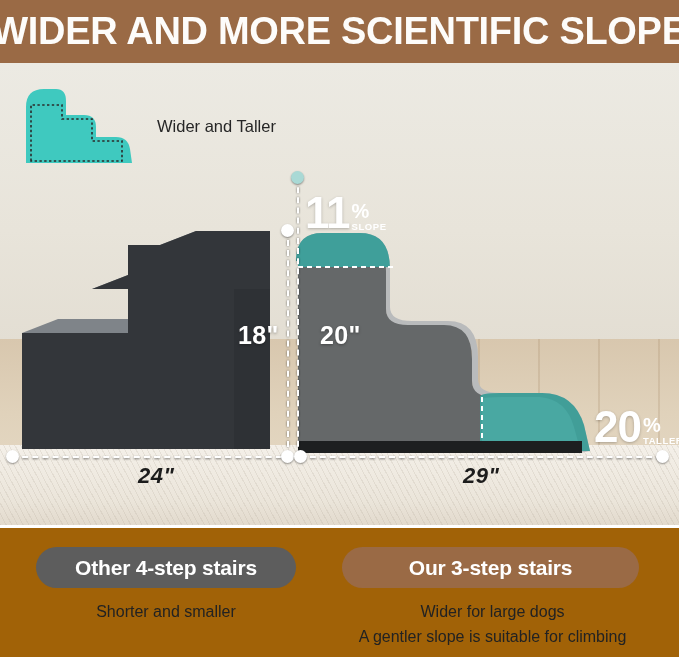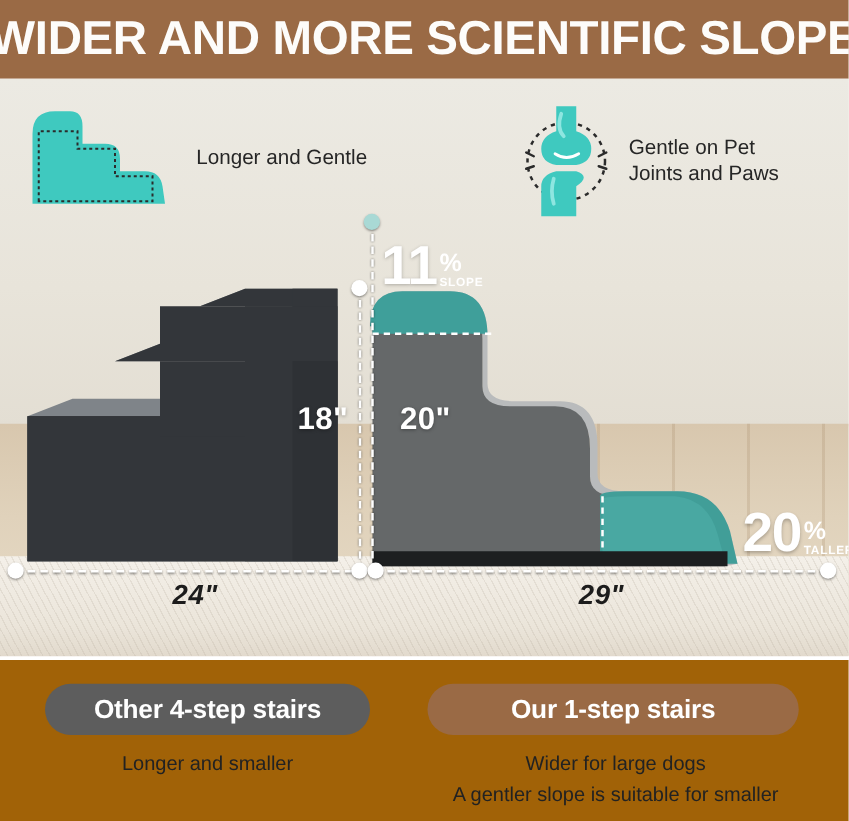--- a/index.html
+++ b/index.html
@@ -192,43 +192,23 @@
       <div class="rug"></div>
     </div>
 
     <div class="feature feature-left">
       <span>
         <svg class="stairs-icon" viewBox="0 0 125 82">
           <path d="M4 78 L4 22 Q4 4 22 4 L34 4 Q44 4 44 16 L44 30 L62 30 Q74 30 74 42 L74 52 L94 52 Q106 52 108 64 L110 78 Z" fill="#3fc9bf"></path>
           <path d="M9 76 L9 20 L40 20 L40 34 L70 34 L70 56 L100 56 L100 76 Z" fill="none" stroke="#2b2b2b" stroke-width="1.6" stroke-dasharray="2.4 2.4"></path>
         </svg>
       </span>
-      <span class="feature-text">Longer and Gentle</span>
-    </div>
-
-    <div class="feature feature-right">
-      <span>
-        <svg class="joint-icon" viewBox="0 0 80 92">
-          <circle cx="40" cy="46" r="31" fill="none" stroke="#2b2b2b" stroke-width="2" stroke-dasharray="3.4 4"></circle>
-          <path d="M32 2 L48 2 L48 22 Q60 26 60 36 Q60 47 48 49 L32 49 Q20 47 20 36 Q20 26 32 22 Z" fill="#3fc9bf"></path>
-          <path d="M32 54 Q20 57 20 66 L20 90 L48 90 L48 66 Q60 58 48 54 Z" fill="#3fc9bf"></path>
-          <path d="M36 8 Q32 20 38 26" fill="none" stroke="#8ee6e0" stroke-width="3" stroke-linecap="round"></path>
-          <path d="M30 60 Q27 70 30 80" fill="none" stroke="#8ee6e0" stroke-width="3" stroke-linecap="round"></path>
-          <path d="M31 40 Q40 46 50 40" fill="none" stroke="#ffffff" stroke-width="2.2" stroke-linecap="round"></path>
-          <g stroke="#2b2b2b" stroke-width="2" stroke-linecap="round">
-            <line x1="14" y1="42" x2="8" y2="39"></line>
-            <line x1="14" y1="50" x2="8" y2="52"></line>
-            <line x1="66" y1="42" x2="72" y2="39"></line>
-            <line x1="66" y1="50" x2="72" y2="52"></line>
-          </g>
-        </svg>
-      </span>
-      <span class="feature-text">Gentle on Pet
-Joints and Paws</span>
-    </div>
+      <span class="feature-text">Wider and Taller</span>
+    </div>
+
 
     <div class="dark-stairs">
       <svg width="286" height="232" viewBox="0 0 286 232">
         <polygon points="20,110 56,96 268,96 232,110" fill="#7f8489"></polygon>
         <polygon points="90,66 126,52 268,52 232,66" fill="#7f8489"></polygon>
         <polygon points="158,22 194,8 268,8 232,22" fill="#7f8489"></polygon>
         <path d="M20,110 L232,110 L232,66 L90,66 L90,66 L126,52 L126,52 L232,66 L232,22 L158,22 L194,8 L268,8 L268,226 L20,226 Z" fill="#33363a"></path>
         <path d="M20,110 L232,110 L232,66 L126,66 L126,22 L232,22 L232,8 L268,8 L268,226 L20,226 Z" fill="#33363a"></path>
         <rect x="20" y="110" width="212" height="116" fill="#33363a"></rect>
         <rect x="126" y="66" width="106" height="60" fill="#33363a"></rect>
@@ -301,19 +281,19 @@
     <div class="dot dot-d"></div>
     <div class="dot dot-e"></div>
     <div class="dot dot-f"></div>
 
     <div class="width-label width-24">24"</div>
     <div class="width-label width-29">29"</div>
   </div>
 
   <div class="bottom">
     <div class="pill pill-other">Other 4-step stairs</div>
-    <div class="pill pill-our">Our 1-step stairs</div>
-    <div class="caption caption-left">Longer and smaller</div>
+    <div class="pill pill-our">Our 3-step stairs</div>
+    <div class="caption caption-left">Shorter and smaller</div>
     <div class="caption caption-right">Wider for large dogs
-A gentler slope is suitable for smaller</div>
+A gentler slope is suitable for climbing</div>
   </div>
 
 </div>
 
 </body></html>

